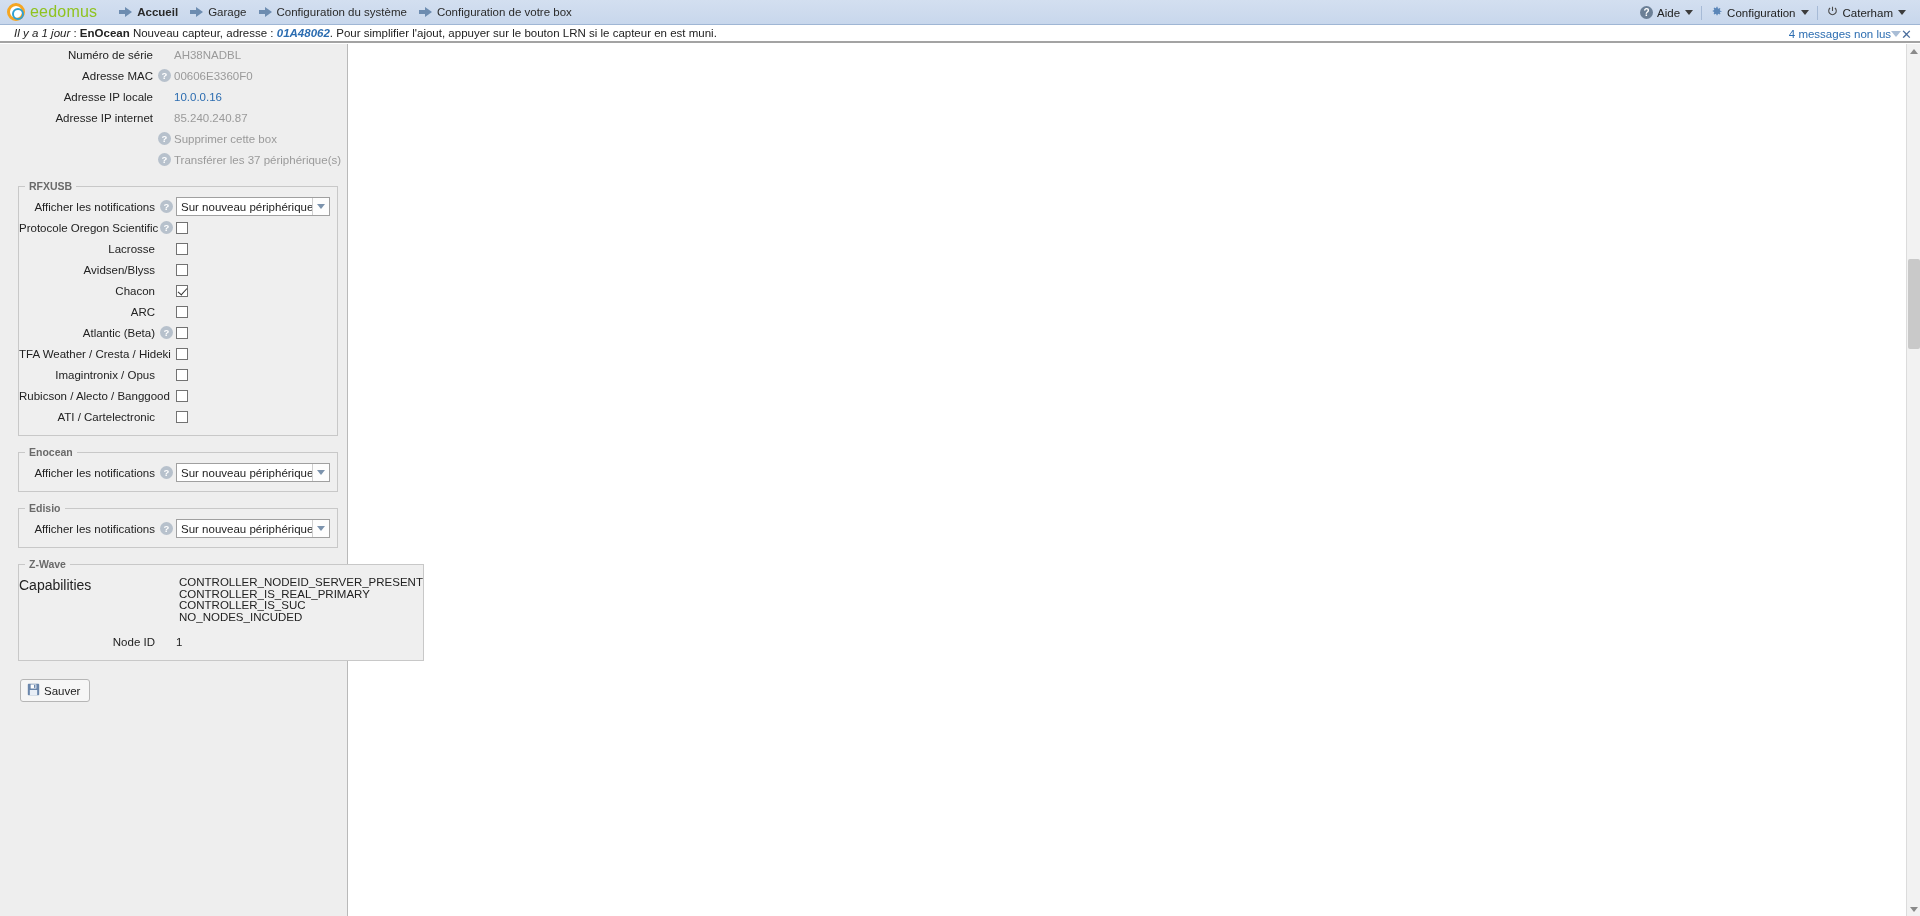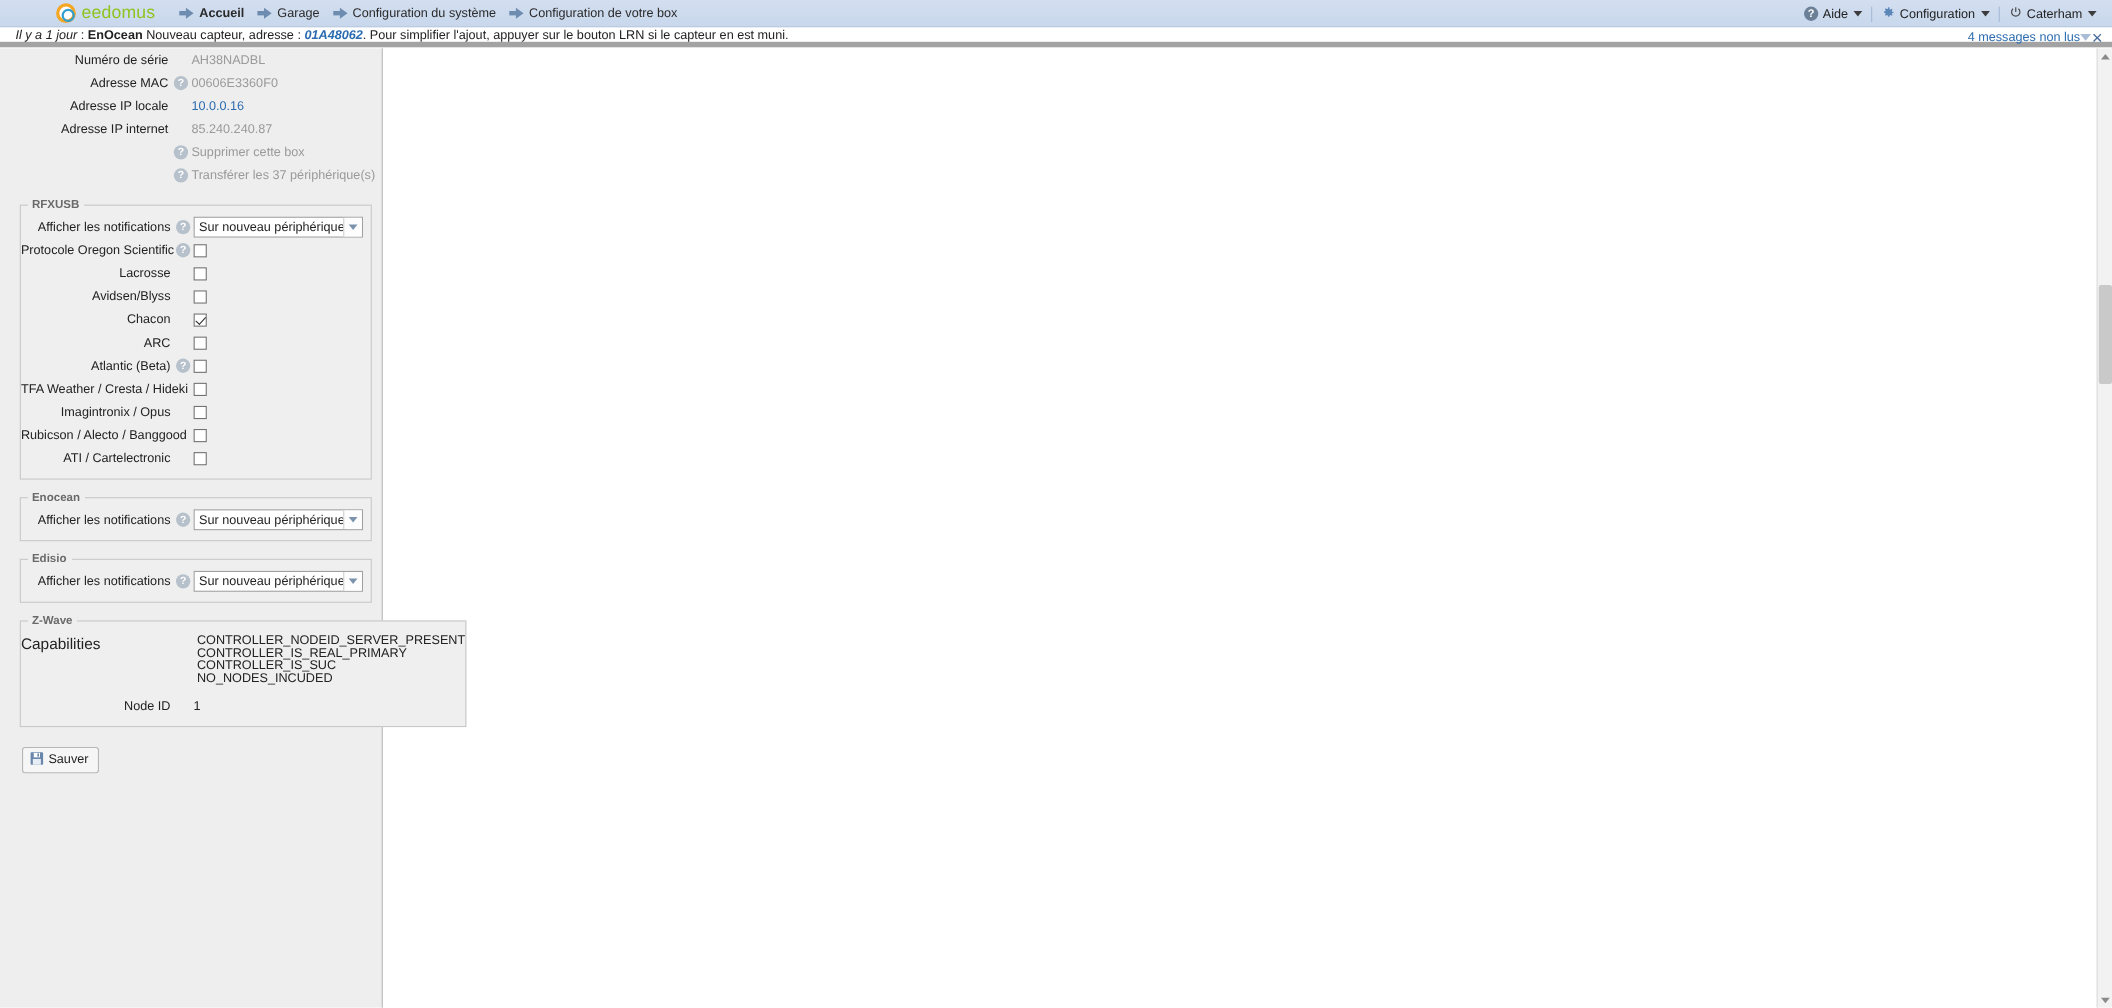--- a/index.html
+++ b/index.html
@@ -12,21 +12,21 @@
     font-size: 12px;
     color: #333;
   }
 
   
   #topbar {
     position: absolute; top: 0; left: 0;
     width: 1920px; height: 25px;
     background: linear-gradient(to bottom, #d3dff0 0%, #c8d7ec 100%);
     border-bottom: 1px solid #9fb6d4;
-    display: flex; align-items: center; padding-left: 44px;
+    display: flex; align-items: center;
   }
   #brand {
     display: flex; align-items: center;
     margin-left: 7px; margin-right: 22px;
   }
   .logo-ring {
     width: 18px; height: 18px; border-radius: 50%;
     border: 3px solid #f5a623;
     position: relative;
     background: #ffffff;
@@ -90,21 +90,21 @@
     margin-right: 4px; font-weight: bold; flex: none;
   }
   .gear-icon { margin-right: 4px; flex: none; }
   .power-icon { margin-right: 4px; flex: none; }
 
   
   #msgbar {
     position: absolute; top: 25px; left: 0;
     width: 1920px; height: 18px;
     background: #ffffff;
-    border-bottom: 5px solid #a3a3a3;
+    border-bottom: 2px solid #a3a3a3;
     display: flex; align-items: center;
     font-size: 11.5px;
   }
   #msgtext { margin-left: 14px; color: #222; white-space: nowrap; }
   #msgtext .ago { font-style: italic; }
   #msgtext .src { font-weight: bold; }
   #msgtext .addr { font-weight: bold; font-style: italic; color: #2b6cb0; }
   #msgright {
     position: absolute; right: 8px; top: 0; height: 18px;
     display: flex; align-items: center; 

